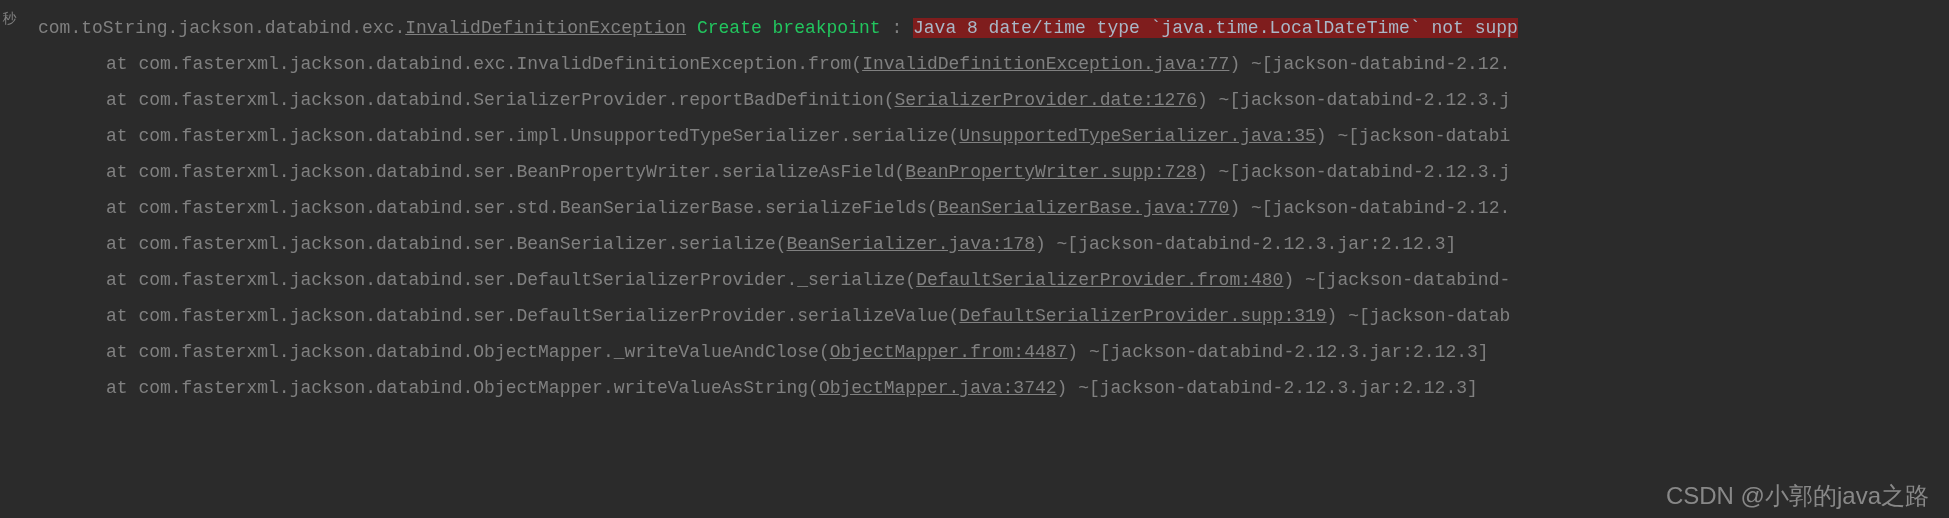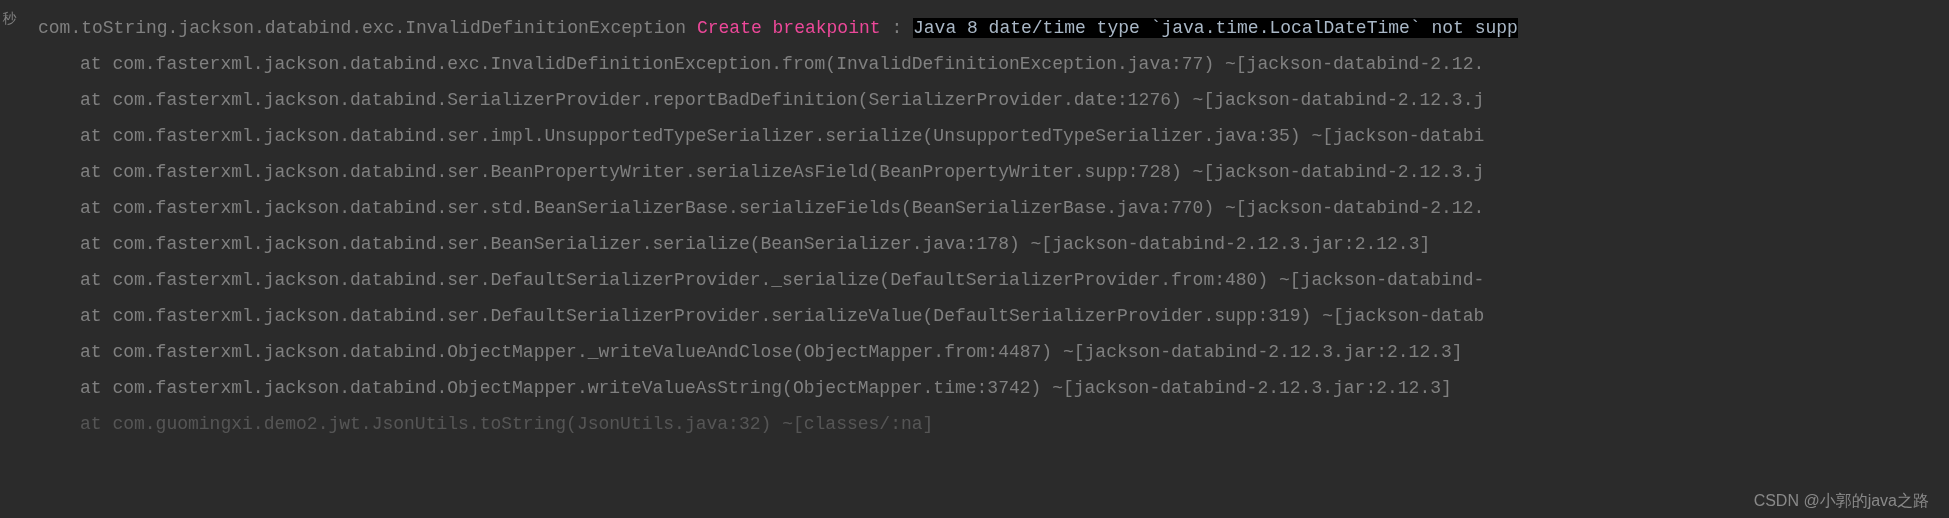--- a/index.html
+++ b/index.html
@@ -29,39 +29,41 @@
       color: #808080;
       font-size: 14px;
       writing-mode: vertical-rl;
     }
     .line {
       padding-left: 38px;
       color: #808080;
     }
     .line.indented {
       padding-left: 80px;
+      margin-left: 26px;
     }
     .link {
       color: #808080;
+      text-decoration: underline;
       cursor: pointer;
     }
     .create-bp {
-      color: #ec4899;
+      color: #22c55e;
       font-style: normal;
     }
     .highlight {
-      background-color: #000000;
+      background-color: #7f1d1d;
       color: #a9b7c6;
     }
     .watermark {
       position: absolute;
       bottom: 6px;
       right: 20px;
       color: #b0b0b0;
-      font-size: 16px;
+      font-size: 24px;
       font-family: sans-serif;
       opacity: 0.7;
     }
   </style>
 </head>
 <body>
 
 <div class="sidebar-text">秒</div>
 
 <div class="console">
@@ -100,22 +102,19 @@
 
   <div class="line indented">
     <span>at com.fasterxml.jackson.databind.ser.DefaultSerializerProvider.serializeValue(</span><span class="link">DefaultSerializerProvider.supp:319</span><span>) ~[jackson-datab</span>
   </div>
 
   <div class="line indented">
     <span>at com.fasterxml.jackson.databind.ObjectMapper._writeValueAndClose(</span><span class="link">ObjectMapper.from:4487</span><span>) ~[jackson-databind-2.12.3.jar:2.12.3]</span>
   </div>
 
   <div class="line indented">
-    <span>at com.fasterxml.jackson.databind.ObjectMapper.writeValueAsString(</span><span class="link">ObjectMapper.time:3742</span><span>) ~[jackson-databind-2.12.3.jar:2.12.3]</span>
+    <span>at com.fasterxml.jackson.databind.ObjectMapper.writeValueAsString(</span><span class="link">ObjectMapper.java:3742</span><span>) ~[jackson-databind-2.12.3.jar:2.12.3]</span>
   </div>
 
-  <div class="line indented" style="opacity:0.5;">
-    <span>at com.guomingxi.demo2.jwt.JsonUtils.toString(</span><span class="link">JsonUtils.java:32</span><span>) ~[classes/:na]</span>
-  </div>
 
 </div>
 
 <div class="watermark">CSDN @小郭的java之路</div>
 
 </body></html>

